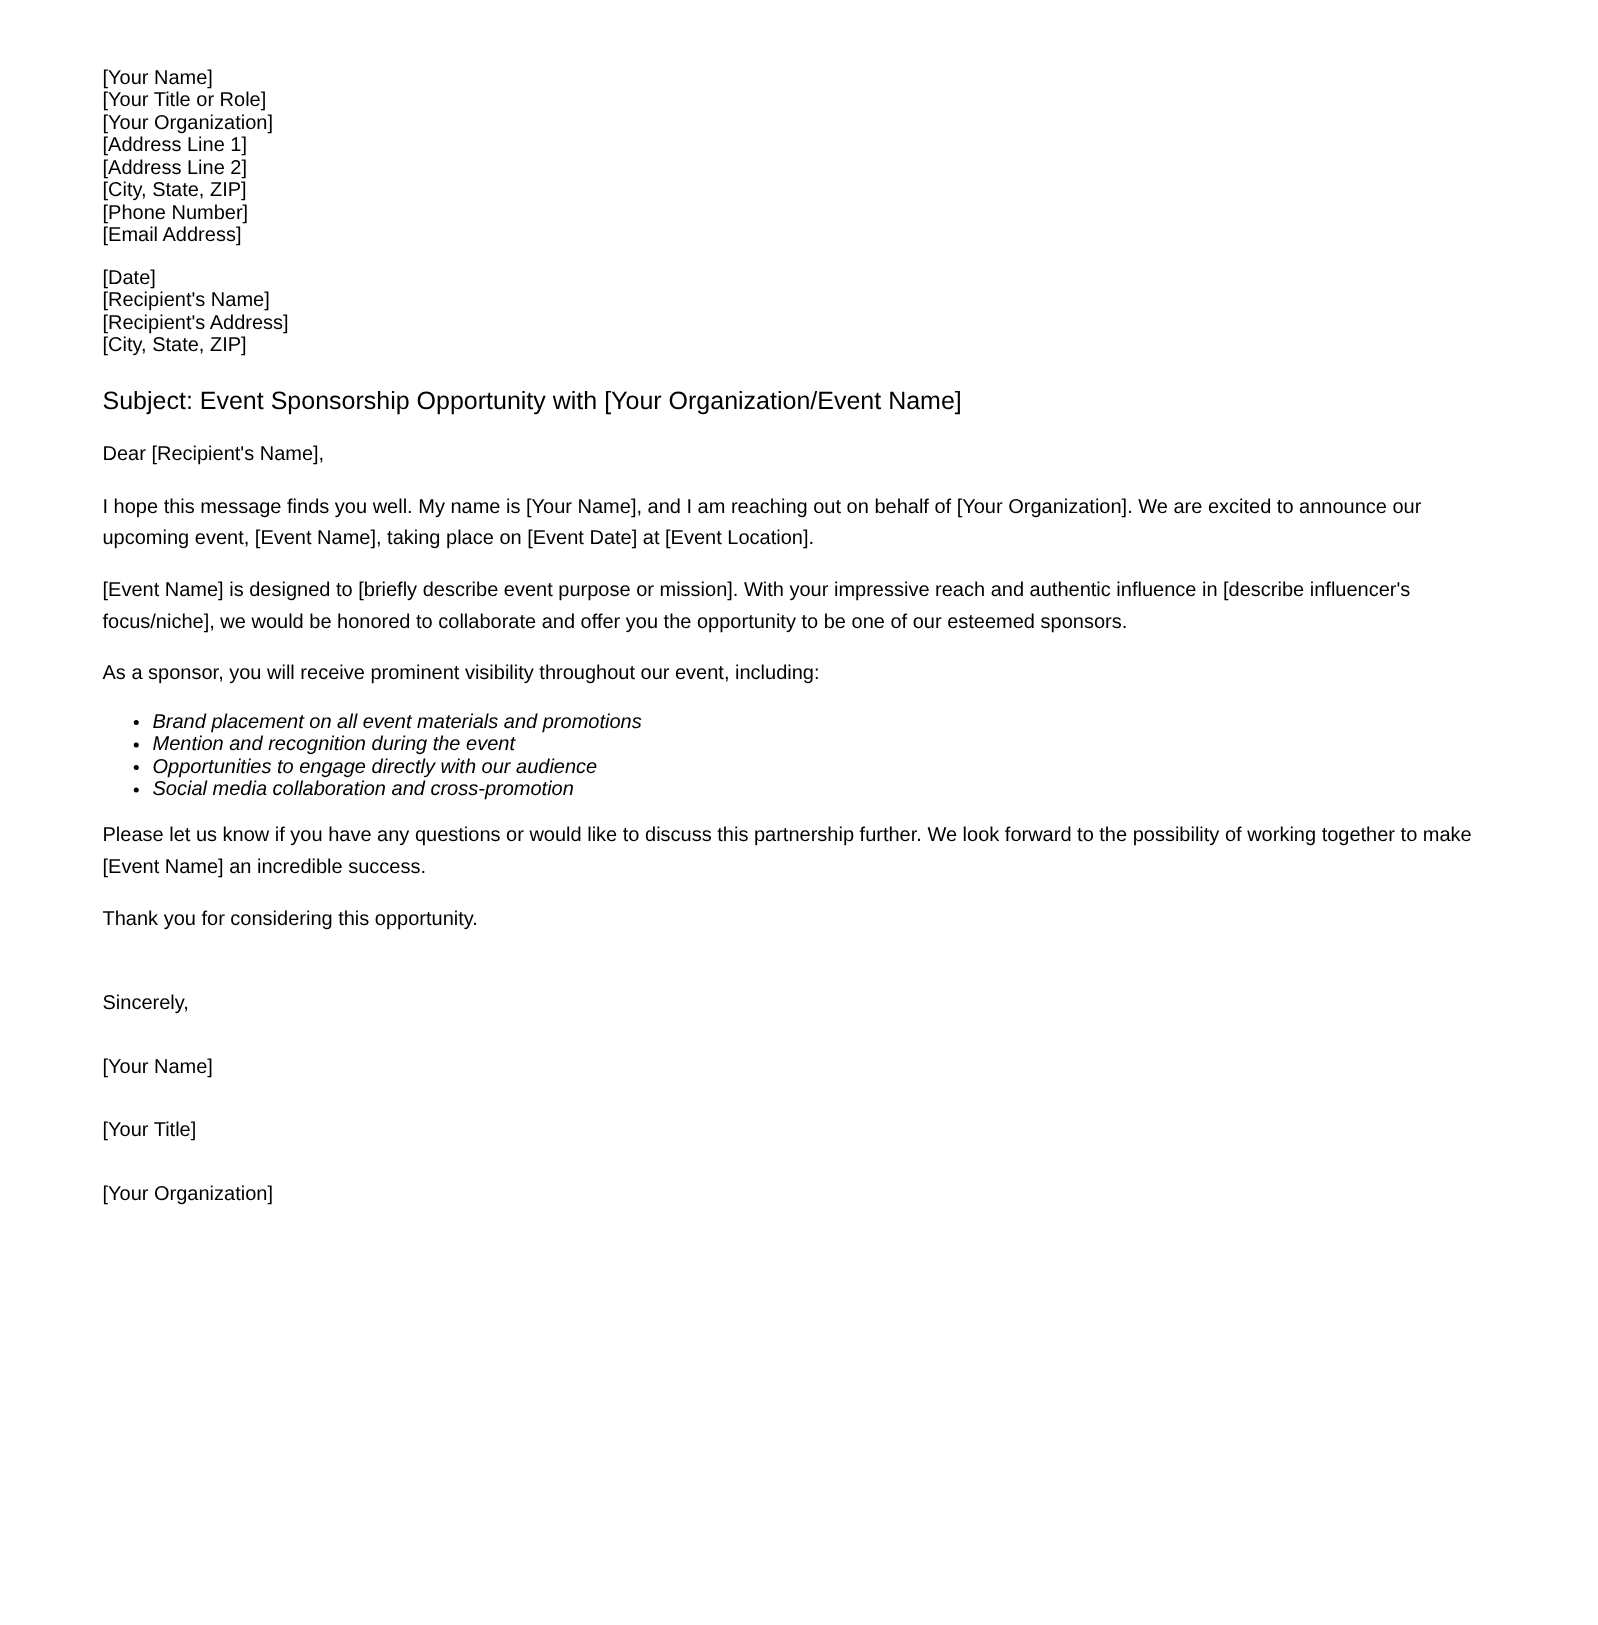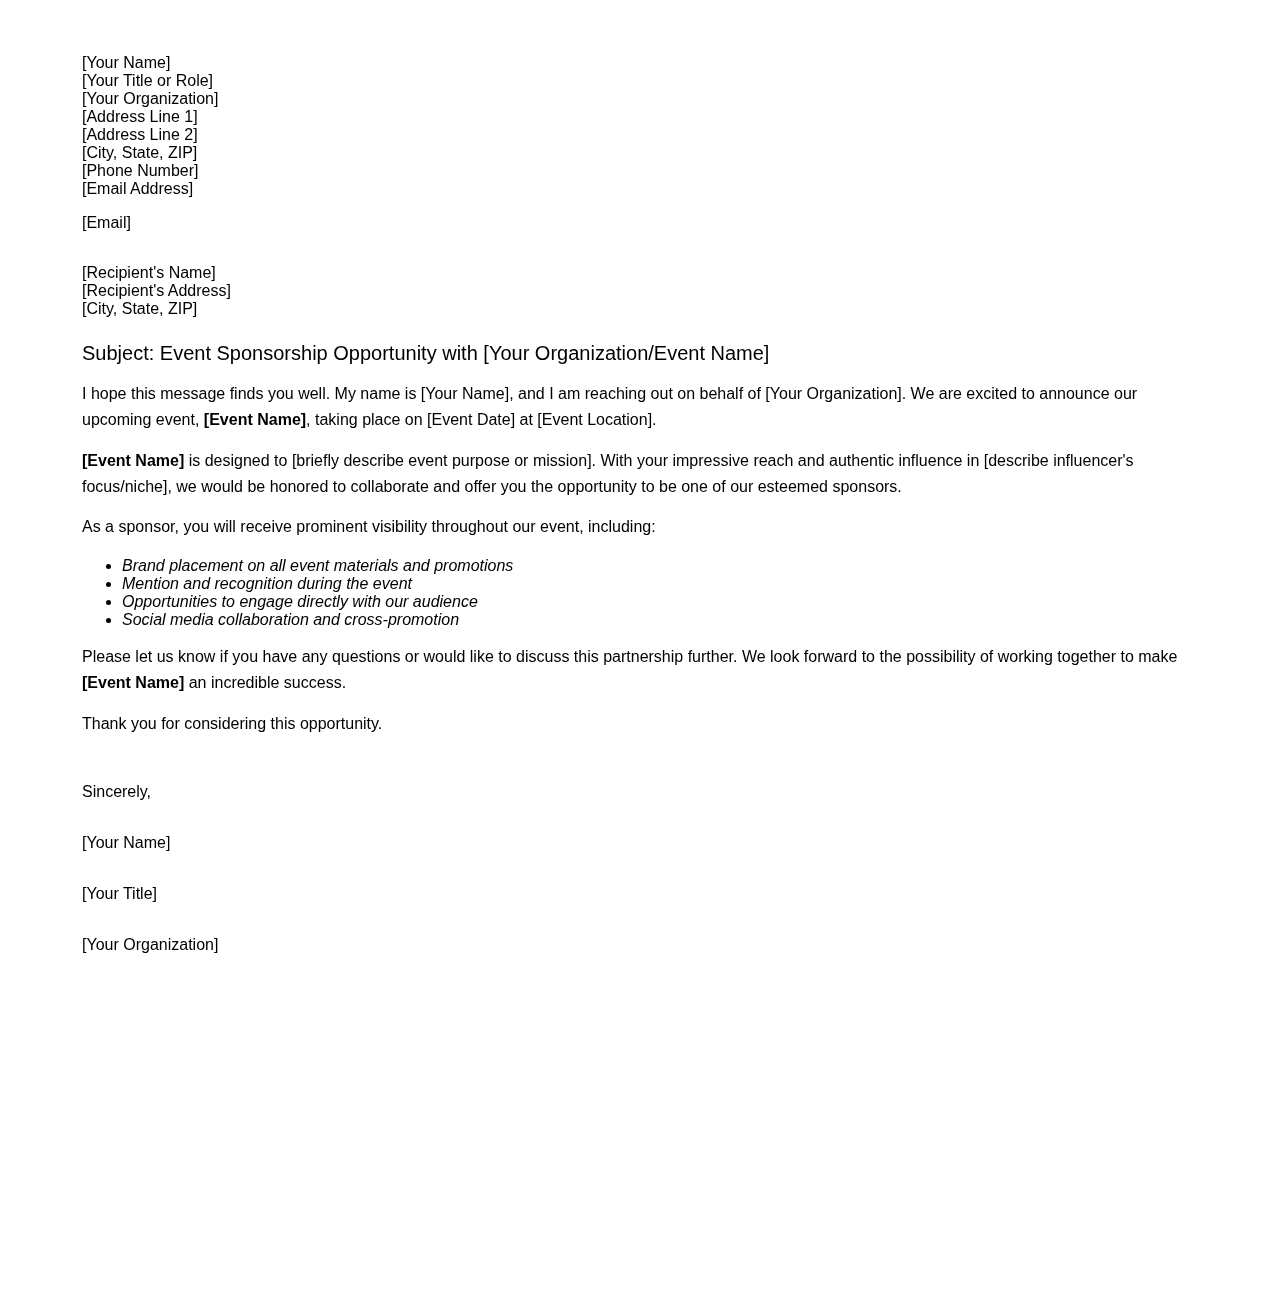--- a/index.html
+++ b/index.html
@@ -20,35 +20,34 @@
     font-size: 16px;
   }
   .addr div {
     line-height: 18px;
   }
   .date {
     margin-top: 16px;
     line-height: 18px;
   }
   .recipient {
-    margin-top: 32px;
   }
   .subject {
     margin: 23px 0 0 0;
     font-size: 20px;
     line-height: 24px;
     font-weight: 400;
   }
   p.body {
     margin: 16px 0 0 0;
     line-height: 25.6px;
   }
   p.salutation { margin-top: 18px; }
   p.mt15 { margin-top: 15px; }
-  .letter strong { font-weight: 700; }
+  .letter strong { font-weight: 400; }
   ul.benefits {
     margin: 17px 0 0 0;
     padding-left: 40px;
     list-style-type: disc;
     font-style: italic;
   }
   ul.benefits li {
     line-height: 18px;
   }
   .signature {
@@ -68,30 +67,31 @@
     <div>[Your Name]</div>
     <div>[Your Title or Role]</div>
     <div>[Your Organization]</div>
     <div>[Address Line 1]</div>
     <div>[Address Line 2]</div>
     <div>[City, State, ZIP]</div>
     <div>[Phone Number]</div>
     <div>[Email Address]</div>
   </div>
 
-  <div class="date">[Email]</div>
+  <div class="date">[Date]</div>
 
   <div class="addr recipient">
     <div>[Recipient's Name]</div>
     <div>[Recipient's Address]</div>
     <div>[City, State, ZIP]</div>
   </div>
 
   <div class="subject">Subject: Event Sponsorship Opportunity with [Your Organization/Event Name]</div>
 
+  <p class="body salutation">Dear [Recipient's Name],</p>
 
   <p class="body"><span>I hope this message finds you well. My name is [Your Name], and I am reaching out on behalf of [Your Organization]. We are excited to announce our upcoming event, </span><strong>[Event Name]</strong><span>, taking place on [Event Date] at [Event Location].</span></p>
 
   <p class="body"><strong>[Event Name]</strong><span> is designed to [briefly describe event purpose or mission]. With your impressive reach and authentic influence in [describe influencer's focus/niche], we would be honored to collaborate and offer you the opportunity to be one of our esteemed sponsors.</span></p>
 
   <p class="body mt15">As a sponsor, you will receive prominent visibility throughout our event, including:</p>
 
   <ul class="benefits">
     <li>Brand placement on all event materials and promotions</li>
     <li>Mention and recognition during the event</li>

